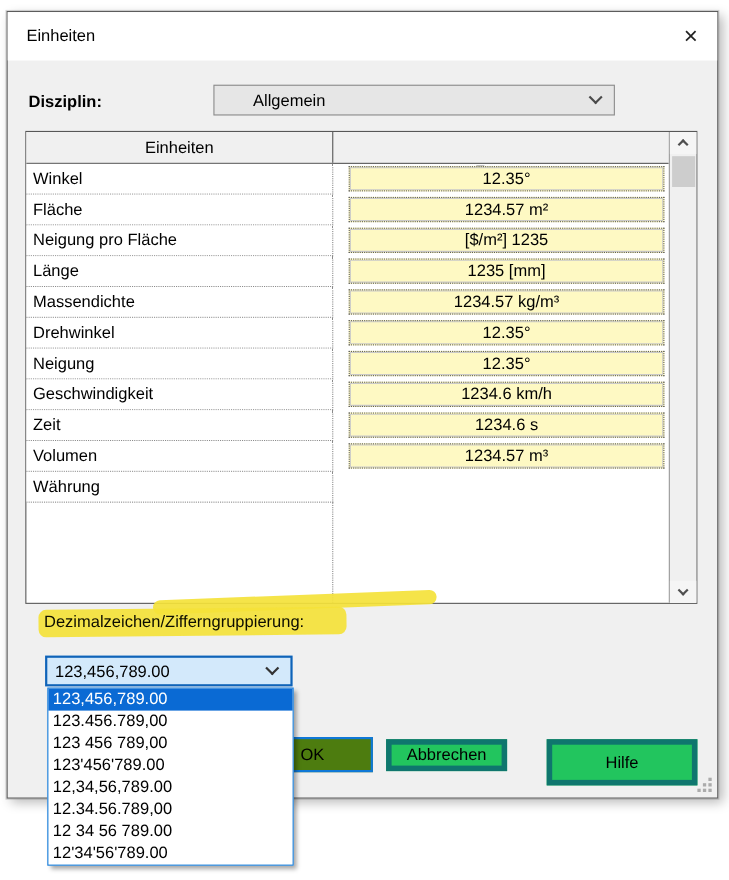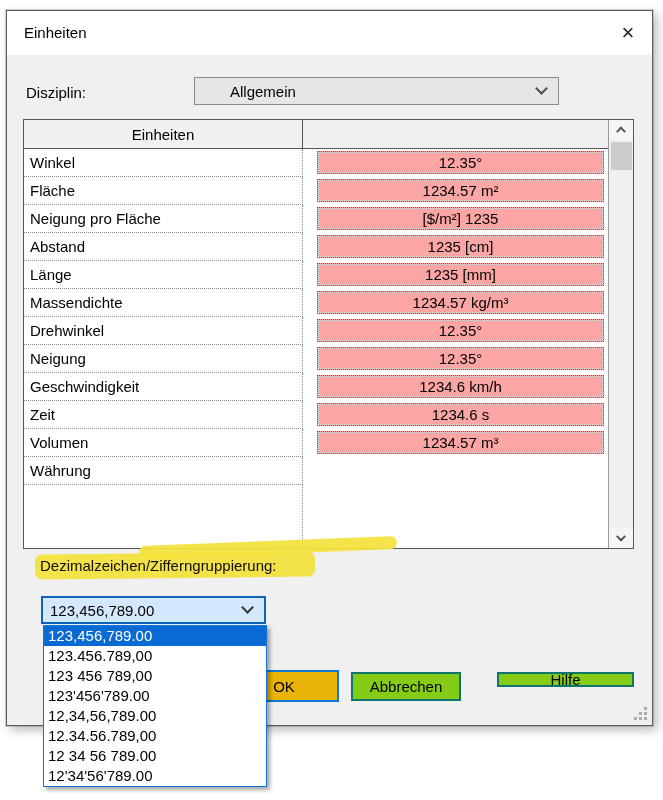--- a/index.html
+++ b/index.html
@@ -9,21 +9,21 @@
   .dialog { position:absolute; left:6px; top:10px; width:647px; height:716px;
     background:#f0f0f0; border:1px solid #5c5c5c;
     box-shadow:0 0 0 1px rgba(90,90,90,.25), 4px 4px 10px rgba(0,0,0,.28); }
 
   .titlebar { position:absolute; left:0; top:0; width:100%; height:44px; background:#ffffff; }
   .title { position:absolute; left:17px; top:13px; font-size:15px; color:#000; }
   .close-btn { position:absolute; right:8px; top:6px; width:32px; height:32px;
     display:flex; align-items:center; justify-content:center; font-size:22px; color:#222;
     cursor:default; line-height:1; }
 
-  .label { font-size:15px; color:#000; }
+  .label { font-size:15px; color:#000;font-weight:bold; }
   .disziplin-label { position:absolute; left:19px; top:73px; }
 
   .combo { position:absolute; background:#e6e6e6; border:1px solid #8b8b8b;
     font-size:15px; color:#000; display:flex; align-items:center; padding-left:8px; }
   .combo-disziplin { left:187px; top:66px; width:365px; height:28px;padding-left:35px; }
 
   .chev { position:absolute; right:12px; top:50%; width:9px; height:9px; margin-top:-7px;
     border-right:2px solid #4a4a4a; border-bottom:2px solid #4a4a4a; transform:rotate(45deg); }
 
   
@@ -32,21 +32,21 @@
   .table-main { width:584px; display:flex; flex-direction:column; }
   .thead { height:29px; display:flex; background:#f0f0f0; border-bottom:1px solid #575757; }
   .th { font-size:15px; display:flex; align-items:center; justify-content:center; }
   .th-units { width:279px; border-right:1px solid #575757; }
   .th-format { flex:1;margin-top:36px; }
   .trow { height:28px; display:flex; }
   .unit-cell { width:279px; font-size:15px; display:flex; align-items:center;
     padding-left:6px; border-right:1px dotted #8a8a8a; border-bottom:1px dotted #8a8a8a;
     background:#fff; white-space:nowrap; overflow:hidden; }
   .format-cell { flex:1; display:flex; align-items:stretch; border-bottom:1px solid #fff; }
-  .format-button { flex:1; margin:2px 4px 2px 14px; background:#fca5a5;
+  .format-button { flex:1; margin:2px 4px 2px 14px; background:#fef9c3;
     border:1px dotted #5c5c5c; box-shadow:inset 0 0 0 1px #c9c9c9;
     font-size:15px; display:flex; align-items:center; justify-content:center; white-space:nowrap; }
   .table-filler { flex:1; display:flex; }
   .filler-left { width:279px; border-right:1px dotted #8a8a8a; }
 
   
   .vscroll { width:25px; border-left:1px solid #9a9a9a; background:#f0f0f0;
     display:flex; flex-direction:column; position:relative; }
   .sb-btn { height:20px; background:#f5f5f5; position:relative; }
   .sb-chev { position:absolute; left:50%; top:50%; width:7px; height:7px;
@@ -67,25 +67,25 @@
   .combo-grouping .chev { border-color:#333; }
 
   .droplist { position:absolute; left:36px; top:614px; width:224px; z-index:40;
     background:#fff; border:1px solid #0f78d7; box-shadow:3px 3px 4px rgba(0,0,0,.35); }
   .list-item { height:20px; font-size:15px; line-height:20px; padding-left:4px;
     color:#000; white-space:nowrap; }
   .list-item.selected { background:#0a6ad4; color:#fff; }
 
   
   .btn { position:absolute; font-size:15px; display:flex; align-items:center;
-    justify-content:center; background:#84cc16; border:2px solid #0f766e; color:#000; }
+    justify-content:center; background:#22c55e; border:5px solid #0f766e; color:#000; }
   .btn-ok { left:222px; top:659px; width:110px; height:32px;
-    border:2px solid #0f78d7; background:#eab308; z-index:10; }
+    border:2px solid #0f78d7; background:#4d7c0f; z-index:10; }
   .btn-cancel { left:344px; top:661px; width:110px; height:29px; }
-  .btn-help { left:490px; top:661px; width:137px; height:15px; }
+  .btn-help { left:490px; top:661px; width:137px; height:42px; }
 
   .resize-grip { position:absolute; right:5px; bottom:5px; width:13px; height:13px; }
   .resize-grip::before { content:""; position:absolute; left:0; top:0; width:3px; height:3px;
     background:#ababab;
     box-shadow:10px 0 #ababab, 10px 5px #ababab, 10px 10px #ababab,
                5px 5px #ababab, 5px 10px #ababab, 0 10px #ababab;
     transform:translate(0,0); }
   .resize-grip::before { left:0; top:0; background:transparent;
     box-shadow:10px 0 #ababab, 10px 5px #ababab, 10px 10px #ababab,
                5px 5px #ababab, 5px 10px #ababab, 0 10px #ababab; }
@@ -127,26 +127,20 @@
     </div>
   </div>
 
   <div class="trow">
     <div class="unit-cell">Neigung pro Fläche</div>
     <div class="format-cell">
       <div class="format-button">[$/m²] 1235</div>
     </div>
   </div>
 
-  <div class="trow">
-    <div class="unit-cell">Abstand</div>
-    <div class="format-cell">
-      <div class="format-button">1235 [cm]</div>
-    </div>
-  </div>
 
   <div class="trow">
     <div class="unit-cell">Länge</div>
     <div class="format-cell">
       <div class="format-button">1235 [mm]</div>
     </div>
   </div>
 
   <div class="trow">
     <div class="unit-cell">Massendichte</div>

